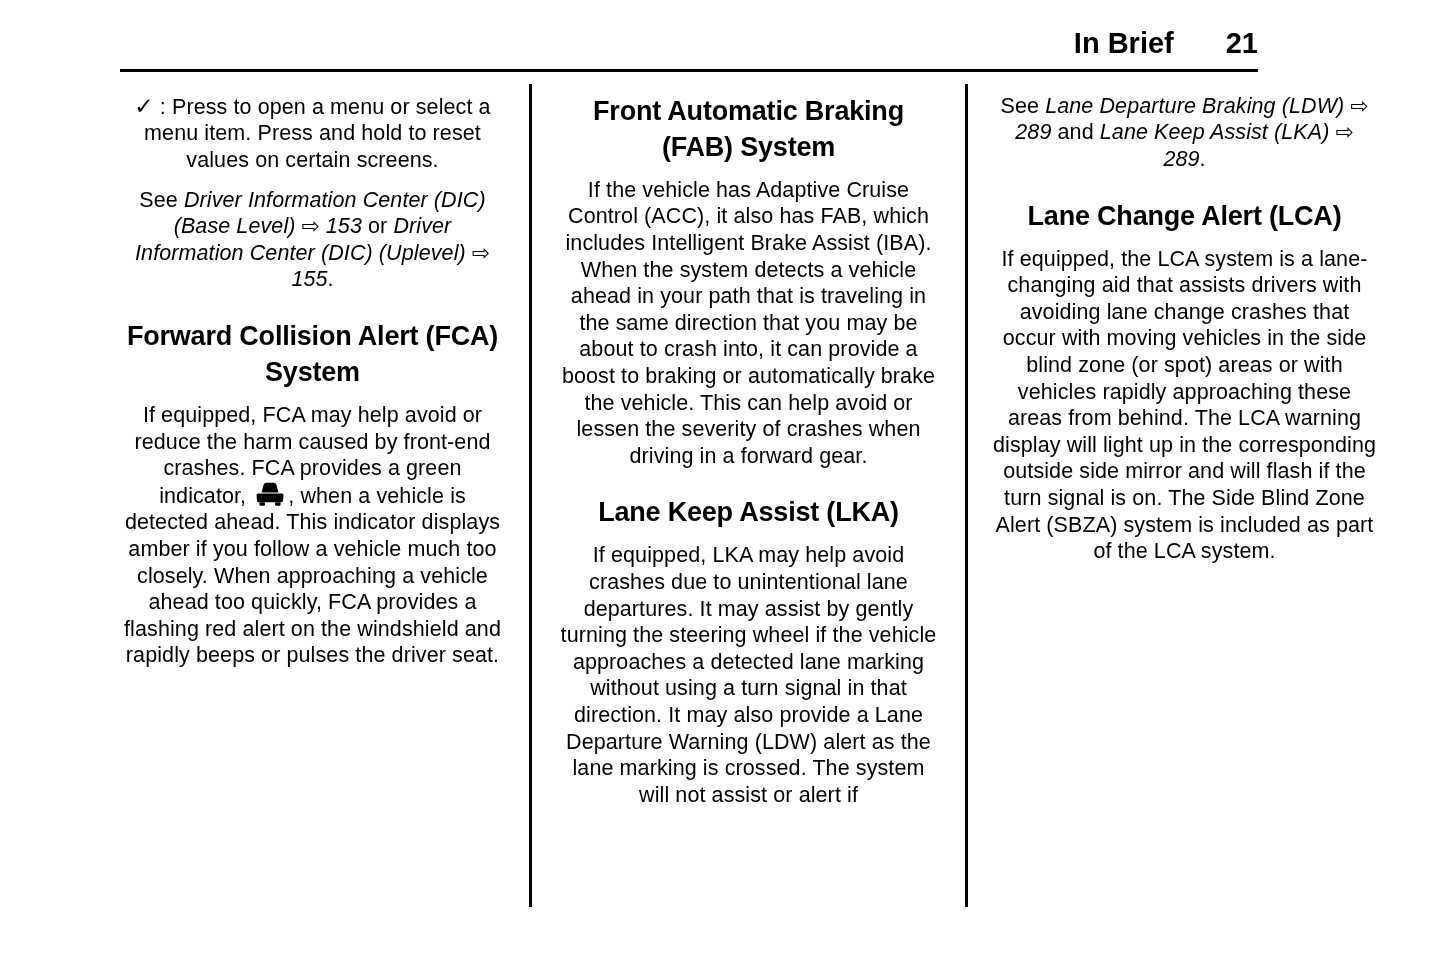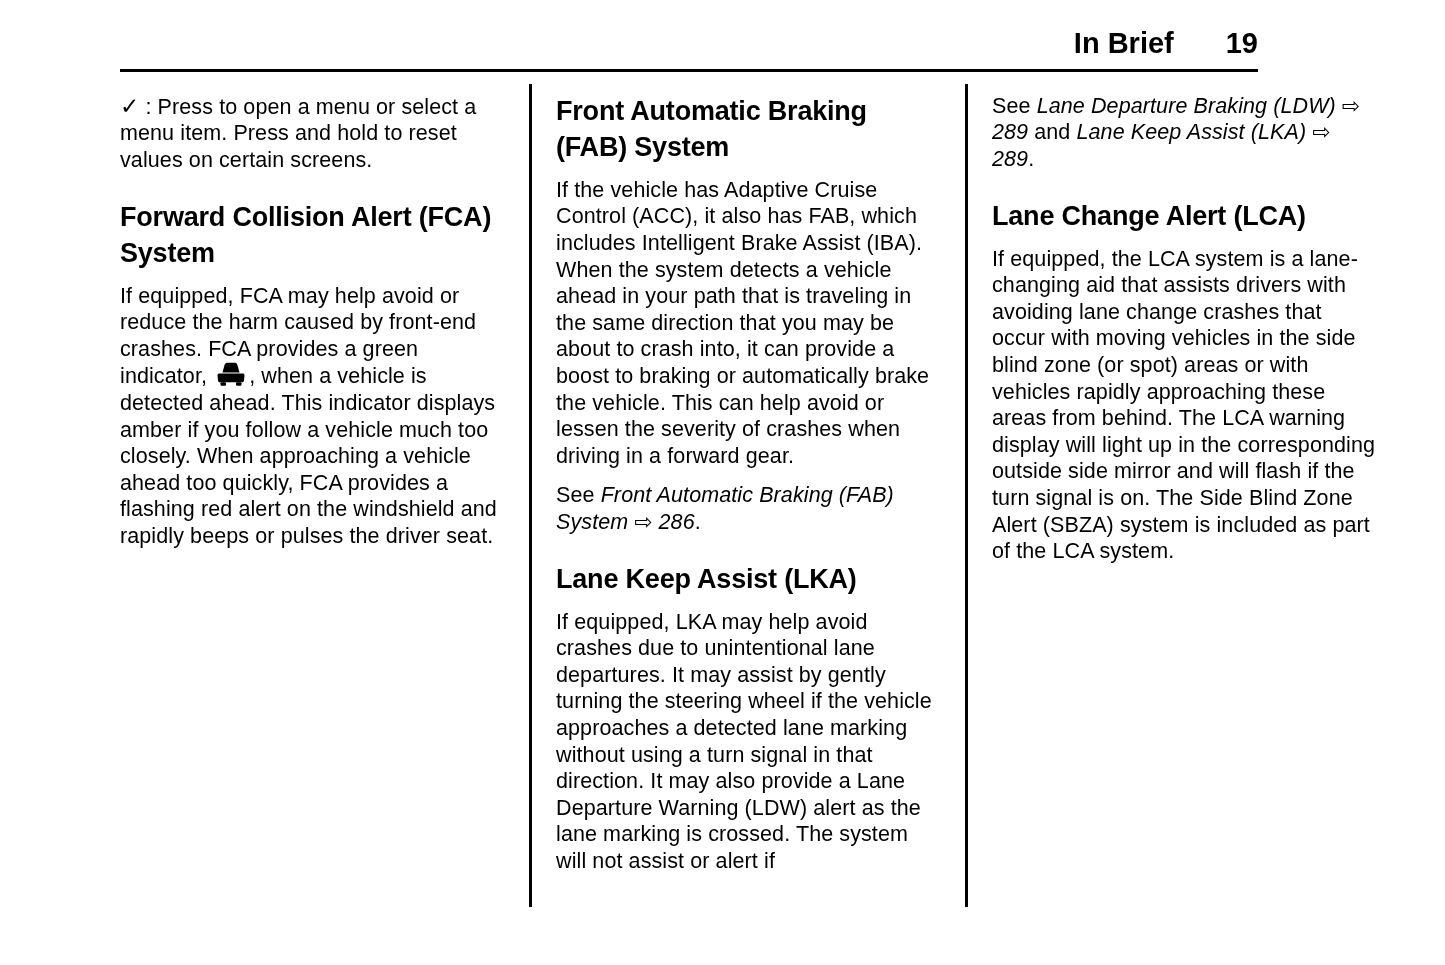--- a/index.html
+++ b/index.html
@@ -26,20 +26,21 @@
     padding-top: 28px;
     padding-bottom: 9px;
     border-bottom: 3px solid #000;
     font-weight: bold;
     font-size: 29px;
     line-height: 1.1;
   }
   .columns {
     display: flex;
     margin-top: 21px;
+    text-align: center;
   }
   .col {
     width: 385px;
     flex: 0 0 385px;
   }
   .divider {
     width: 3px;
     flex: 0 0 3px;
     background: #000;
     height: 823px;
@@ -63,48 +64,48 @@
   .check { font-size: 23px; }
   .car-icon svg { vertical-align: -4px; }
 </style>
 </head>
 <body>
 
 <div class="page">
 
   <div class="page-header">
     <span>In Brief</span>
-    <span>19</span>
+    <span>21</span>
   </div>
 
   <div class="columns">
 
     <div class="col">
       <p class="body"><span class="check">✓</span><span> : Press to open a menu or select a menu item. Press and hold to reset values on certain screens.</span></p>
 
+      <p class="body"><span>See </span><em>Driver Information Center (DIC) (Base Level)</em><span> ⇨ </span><em>153</em><span> or </span><em>Driver Information Center (DIC) (Uplevel)</em><span> ⇨ </span><em>155</em><span>.</span></p>
 
       <h2 class="section">Forward Collision Alert (FCA) System</h2>
 
       <p class="body"><span>If equipped, FCA may help avoid or reduce the harm caused by front-end crashes. FCA provides a green indicator, </span><span class="car-icon"><svg width="36" height="25" viewBox="0 0 36 25" aria-hidden="true">
               <path d="M9.5 10.5 L11.5 3.2 C12 1.4 13.2 0.8 15 0.8 L21 0.8 C22.8 0.8 24 1.4 24.5 3.2 L26.5 10.5 Z" fill="#000"></path>
               <path d="M4.5 13.2 C4.5 12.2 5.3 11.6 6.5 11.6 L29.5 11.6 C30.7 11.6 31.5 12.2 31.5 13.2 L31 18.4 C30.9 19.6 30.2 20.2 29 20.2 L7 20.2 C5.8 20.2 5.1 19.6 5 18.4 Z" fill="#000"></path>
               <rect x="7.5" y="20.2" width="5.5" height="3.6" rx="1" fill="#000"></rect>
               <rect x="23" y="20.2" width="5.5" height="3.6" rx="1" fill="#000"></rect>
             </svg></span><span>, when a vehicle is detected ahead. This indicator displays amber if you follow a vehicle much too closely. When approaching a vehicle ahead too quickly, FCA provides a flashing red alert on the windshield and rapidly beeps or pulses the driver seat.</span></p>
 
     </div>
 
     <div class="divider"></div>
 
     <div class="col">
       <h2 class="section">Front Automatic Braking (FAB) System</h2>
 
       <p class="body">If the vehicle has Adaptive Cruise Control (ACC), it also has FAB, which includes Intelligent Brake Assist (IBA). When the system detects a vehicle ahead in your path that is traveling in the same direction that you may be about to crash into, it can provide a boost to braking or automatically brake the vehicle. This can help avoid or lessen the severity of crashes when driving in a forward gear.</p>
 
-      <p class="body"><span>See </span><em>Front Automatic Braking (FAB) System</em><span> ⇨ </span><em>286</em><span>.</span></p>
 
       <h2 class="section">Lane Keep Assist (LKA)</h2>
 
       <p class="body">If equipped, LKA may help avoid crashes due to unintentional lane departures. It may assist by gently turning the steering wheel if the vehicle approaches a detected lane marking without using a turn signal in that direction. It may also provide a Lane Departure Warning (LDW) alert as the lane marking is crossed. The system will not assist or alert if</p>
     </div>
 
     <div class="divider"></div>
 
     <div class="col">
 

